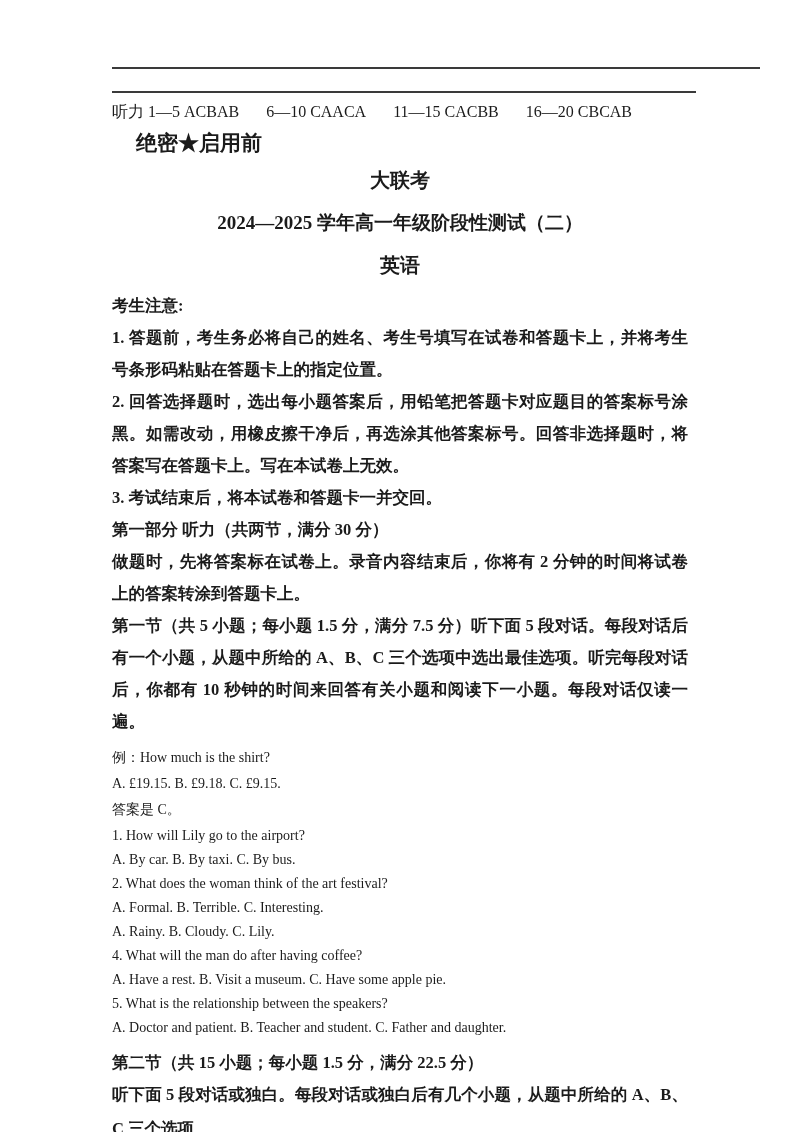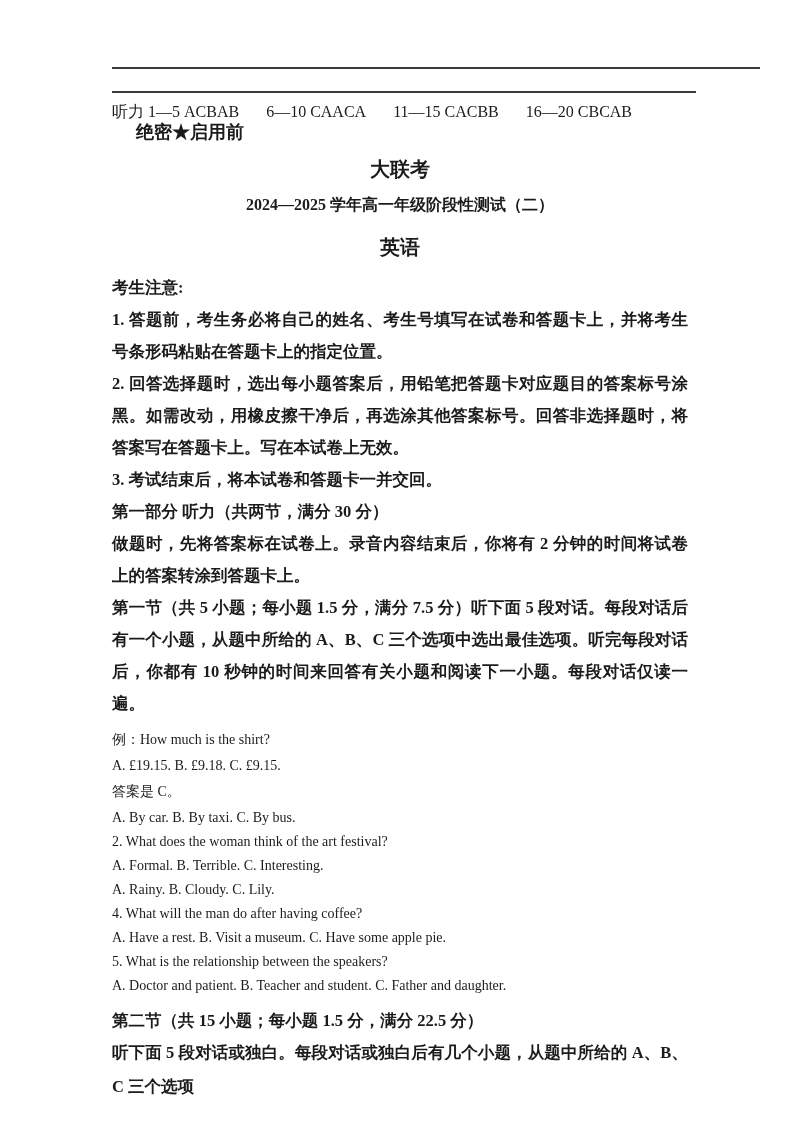--- a/index.html
+++ b/index.html
@@ -24,28 +24,29 @@
   .rule-2 { margin-top: 22px; width: 584px; }
   .answer-key {
     margin-top: 9px;
     display: flex;
     gap: 27px;
     font-size: 16px;
     line-height: 20px;
     white-space: nowrap;
   }
   .confidential {
+    margin-top: 11px;
     font-weight: bold;
-    font-size: 18px;
+    font-size: 21px;
     line-height: 20px;
     padding-left: 24px;
   }
   .t-center { text-align: center; font-weight: bold; }
   .title-brand   { margin-top: 15px; font-size: 20px; line-height: 24px; }
-  .title-session { margin-top: 12px; font-size: 16px; line-height: 24px; }
+  .title-session { margin-top: 19px; font-size: 19px; line-height: 24px; }
   .title-subject { margin-top: 18px; font-size: 20px; line-height: 24px; }
   .notice-heading {
     margin-top: 17px;
     font-weight: bold;
     font-size: 16.5px;
     line-height: 24px;
   }
   .cn-b {
     font-weight: bold;
     font-size: 16.5px;
@@ -111,20 +112,21 @@
     <div class="cn-b">第一节（共 5 小题；每小题 1.5 分，满分 7.5 分）听下面 5 段对话。每段对话后有一个小题，从题中所给的 A、B、C 三个选项中选出最佳选项。听完每段对话后，你都有 10 秒钟的时间来回答有关小题和阅读下一小题。每段对话仅读一遍。</div>
 
     <div class="example-block">
       <div class="en-line">例：How much is the shirt?</div>
       <div class="en-line">A. £19.15. B. £9.18. C. £9.15.</div>
       <div class="en-line">答案是 C。</div>
     </div>
 
     <div class="questions">
       <div>
+        <div class="en-line">1. How will Lily go to the airport?</div>
         <div class="en-line">A. By car. B. By taxi. C. By bus.</div>
       </div>
       <div>
         <div class="en-line">2. What does the woman think of the art festival?</div>
         <div class="en-line">A. Formal. B. Terrible. C. Interesting.</div>
       </div>
       <div>
         <div class="en-line">A. Rainy. B. Cloudy. C. Lily.</div>
       </div>
       <div>

